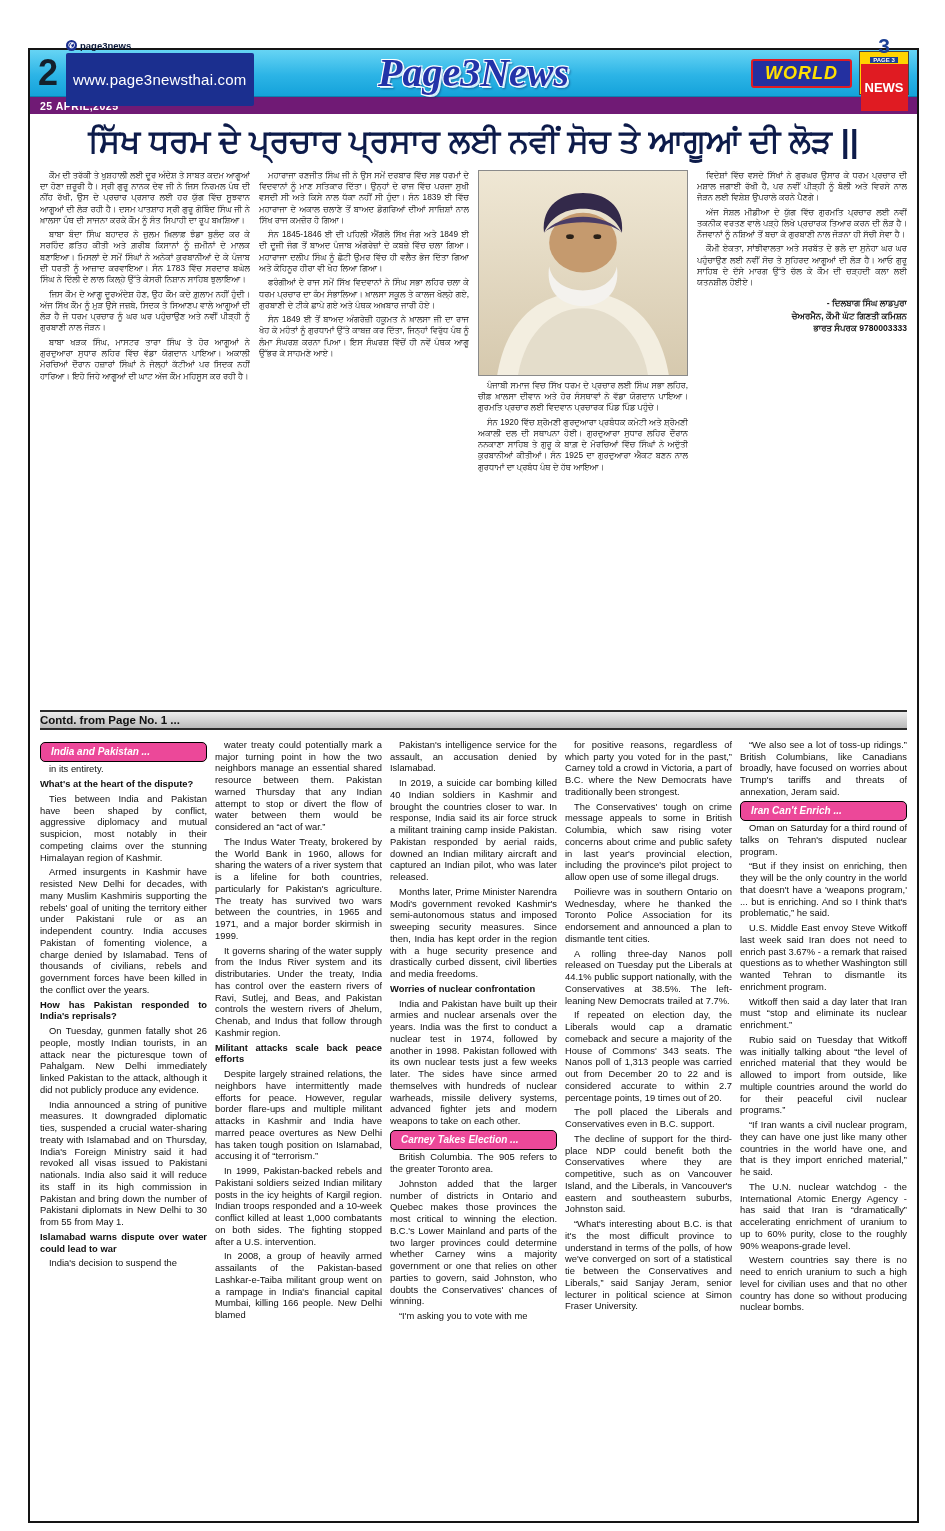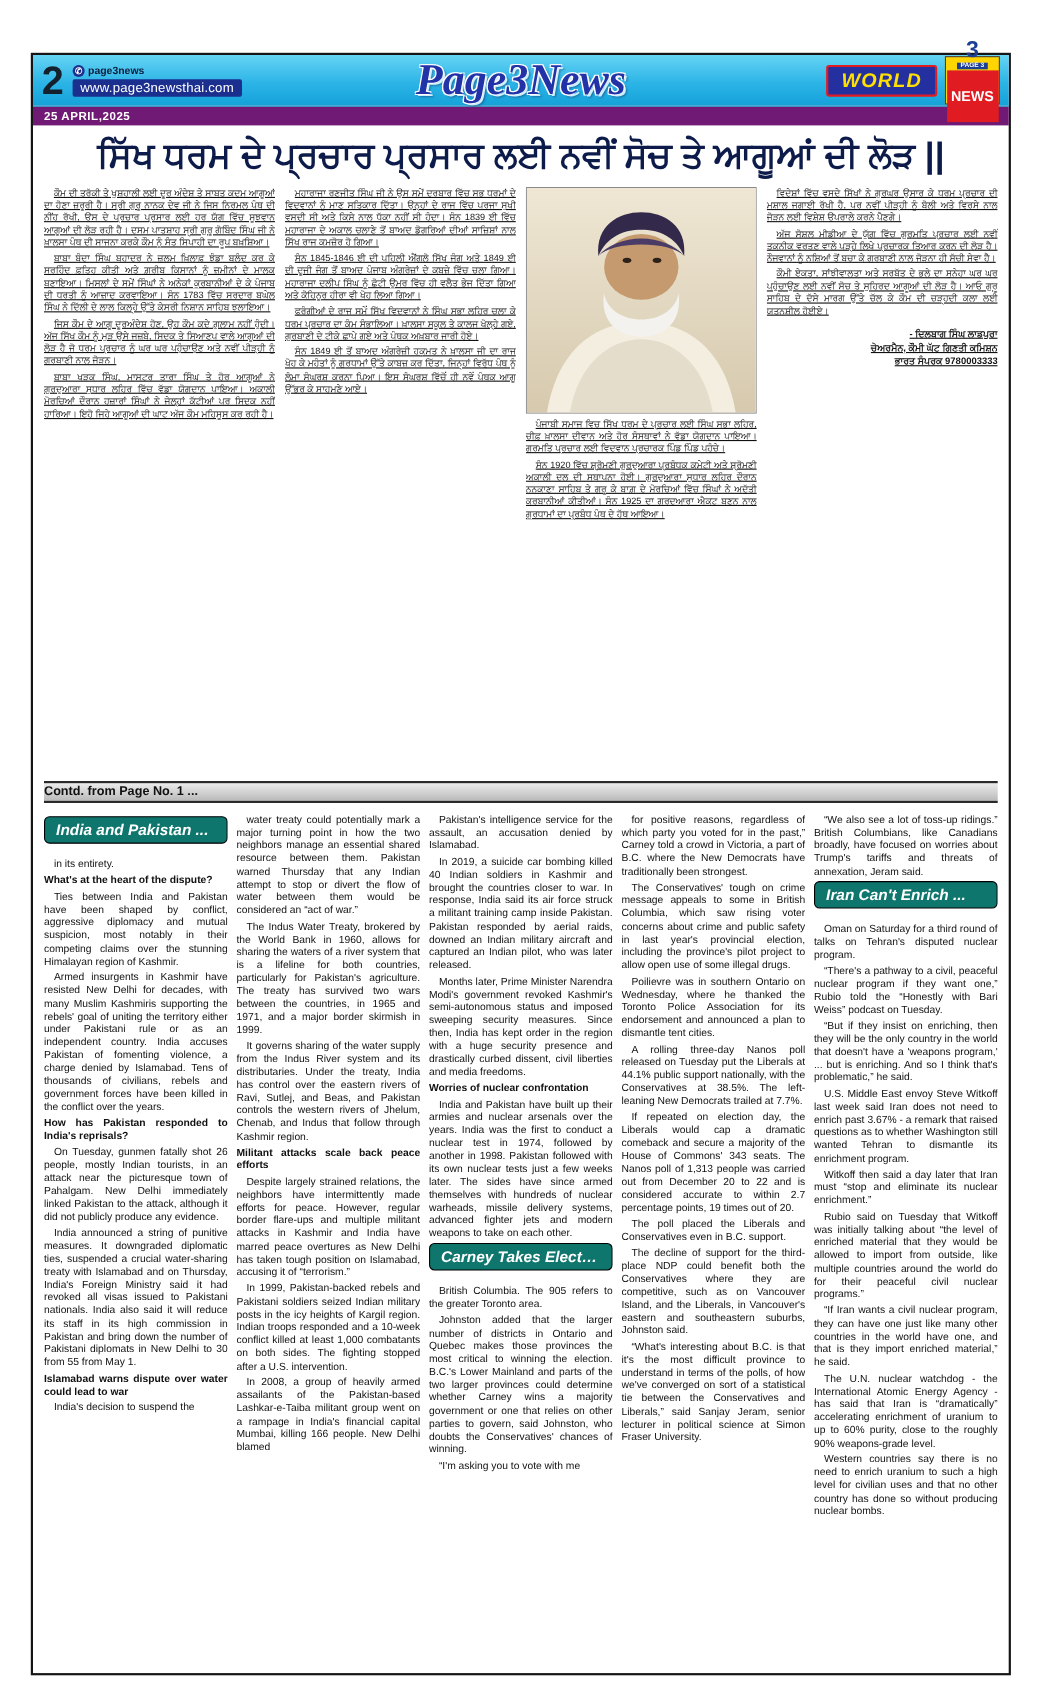--- a/index.html
+++ b/index.html
@@ -15,21 +15,21 @@
   .masthead-band{
     height:46px;background:linear-gradient(180deg,#66d4f4 0%,#2cb4e6 55%,#14a2da 100%);
     display:flex;align-items:center;position:relative;padding:0 8px;
     border-bottom:1px solid #0d7fb0;
   }
   .page-num{font-size:36px;font-weight:800;color:#14202c;line-height:1;margin-right:8px;}
   .brand-mini{display:flex;flex-direction:column;gap:2px;}
   .brand-mini-top{display:flex;align-items:center;gap:3px;font-size:9.5px;font-weight:bold;color:#0c1a3a;}
   .phone-ic{display:inline-block;width:11px;height:11px;border-radius:50%;background:#1b2f8f;color:#fff;
     font-size:8px;line-height:11px;text-align:center;}
-  .brand-mini-url{background:#1b2f8f;color:#fff;font-size:12px;padding:1px 7px;border-radius:2px;letter-spacing:.2px;}
+  .brand-mini-url{background:#1b2f8f;color:#fff;font-size:15px;padding:18px 7px;border-radius:2px;letter-spacing:.2px;}
   .masthead-title{
     position:absolute;left:50%;top:50%;transform:translate(-50%,-52%);
     font-family:"Liberation Serif", serif;font-style:italic;font-weight:bold;
     font-size:40px;color:#2233a8;white-space:nowrap;
     text-shadow:-1px -1px 0 #fff,1px -1px 0 #fff,-1px 1px 0 #fff,2px 2px 0 #cfeefc,3px 3px 2px rgba(10,40,90,.45);
   }
   .mast-right{margin-left:auto;display:flex;align-items:center;gap:7px;}
   .world-badge{
     background:#2430a0;border:2px solid #e01b22;color:#ffe000;font-weight:800;font-style:italic;
     font-size:18px;padding:2px 12px;border-radius:3px;letter-spacing:1px;
@@ -38,37 +38,37 @@
     align-items:center;justify-content:center;line-height:1;}
   .p3-num{color:#1b3f94;font-weight:900;font-size:21px;}
   .p3-page3{font-size:6px;background:#1b3f94;color:#fff;padding:0 3px;margin-top:1px;font-weight:bold;}
   .p3-news{font-size:13px;background:#e01b22;color:#fff;font-weight:bold;padding:17px 4px;margin-top:1px;}
   
   .date-bar{height:17px;background:#701a75;color:#fff;font-size:10.5px;font-weight:bold;
     display:flex;align-items:center;padding-left:10px;letter-spacing:.5px;}
   
   .headline{padding:9px 10px 4px;font-size:32px;font-weight:bold;color:#0d1b4a;text-align:center;line-height:1.15;}
   
-  .pa-body{display:flex;gap:9px;padding:6px 10px 4px;height:534px;overflow:hidden;text-decoration:underline;}
+  .pa-body{display:flex;gap:9px;padding:6px 10px 4px;height:534px;overflow:hidden;}
   .pa-col{flex:1;font-size:8.3px;line-height:1.36;text-align:justify;color:#161616;overflow:hidden;}
   .pa-col p.para{margin:0 0 3px;text-indent:9px;}
   .photo{width:100%;height:206px;margin:0 0 4px;border:1px solid #8a8a8a;box-sizing:border-box;display:block;}
   .signature{text-align:right;font-weight:bold;margin-top:8px;font-size:8.6px;line-height:1.5;}
   
   .contd-bar{margin:2px 10px;background:linear-gradient(180deg,#ececec,#b9b9b9);
     border-top:2px solid #2a2a2a;border-bottom:2px solid #2a2a2a;
     text-align:left;font-weight:bold;font-size:11.5px;padding:2px 0;color:#101010;}
   
   .en-body{display:flex;gap:8px;padding:7px 10px 8px;height:768px;overflow:hidden;}
   .en-col{flex:1;font-size:9.4px;line-height:1.25;text-align:justify;color:#101010;overflow:hidden;}
   .en-col .para{margin:0 0 3px;text-indent:9px;}
   .en-col .para.bold{font-weight:bold;text-indent:0;}
   .section-header{
-    background:#0f766e;color:#fff;font-weight:bold;font-style:italic;font-size:14px;
-    padding:3px 10px;border-radius:5px;margin:3px 0 12px;border:1px solid #000;white-space:nowrap;
+    background:#ec4899;color:#fff;font-weight:bold;font-style:italic;font-size:10px;
+    padding:3px 10px;border-radius:5px;margin:3px 0 1px;border:1px solid #000;white-space:nowrap;
     overflow:hidden;text-overflow:ellipsis;
   }
 </style>
 </head>
 <body>
 
 <div class="sheet">
 
   <div class="masthead-band">
     <div class="page-num">2</div>
@@ -202,21 +202,20 @@
           <p class="para">“What's interesting about B.C. is that it's the most difficult province to understand in terms of the polls, of how we've converged on sort of a statistical tie between the Conservatives and Liberals,” said Sanjay Jeram, senior lecturer in political science at Simon Fraser University.</p>
         </div>
     </div>
     <div class="en-col">
       <div>
           <p class="para">“We also see a lot of toss-up ridings.” British Columbians, like Canadians broadly, have focused on worries about Trump's tariffs and threats of annexation, Jeram said.</p>
         </div>
       <div class="section-header">Iran Can't Enrich ...</div>
       <div>
           <p class="para">Oman on Saturday for a third round of talks on Tehran's disputed nuclear program.</p>
-          <p class="para">“There's a pathway to a civil, peaceful nuclear program if they want one,” Rubio told the “Honestly with Bari Weiss” podcast on Tuesday.</p>
           <p class="para">“But if they insist on enriching, then they will be the only country in the world that doesn't have a 'weapons program,' ... but is enriching. And so I think that's problematic,” he said.</p>
           <p class="para">U.S. Middle East envoy Steve Witkoff last week said Iran does not need to enrich past 3.67% - a remark that raised questions as to whether Washington still wanted Tehran to dismantle its enrichment program.</p>
           <p class="para">Witkoff then said a day later that Iran must “stop and eliminate its nuclear enrichment.”</p>
           <p class="para">Rubio said on Tuesday that Witkoff was initially talking about “the level of enriched material that they would be allowed to import from outside, like multiple countries around the world do for their peaceful civil nuclear programs.”</p>
           <p class="para">“If Iran wants a civil nuclear program, they can have one just like many other countries in the world have one, and that is they import enriched material,” he said.</p>
           <p class="para">The U.N. nuclear watchdog - the International Atomic Energy Agency - has said that Iran is “dramatically” accelerating enrichment of uranium to up to 60% purity, close to the roughly 90% weapons-grade level.</p>
           <p class="para">Western countries say there is no need to enrich uranium to such a high level for civilian uses and that no other country has done so without producing nuclear bombs.</p>
         </div>
     </div>
   </div>

